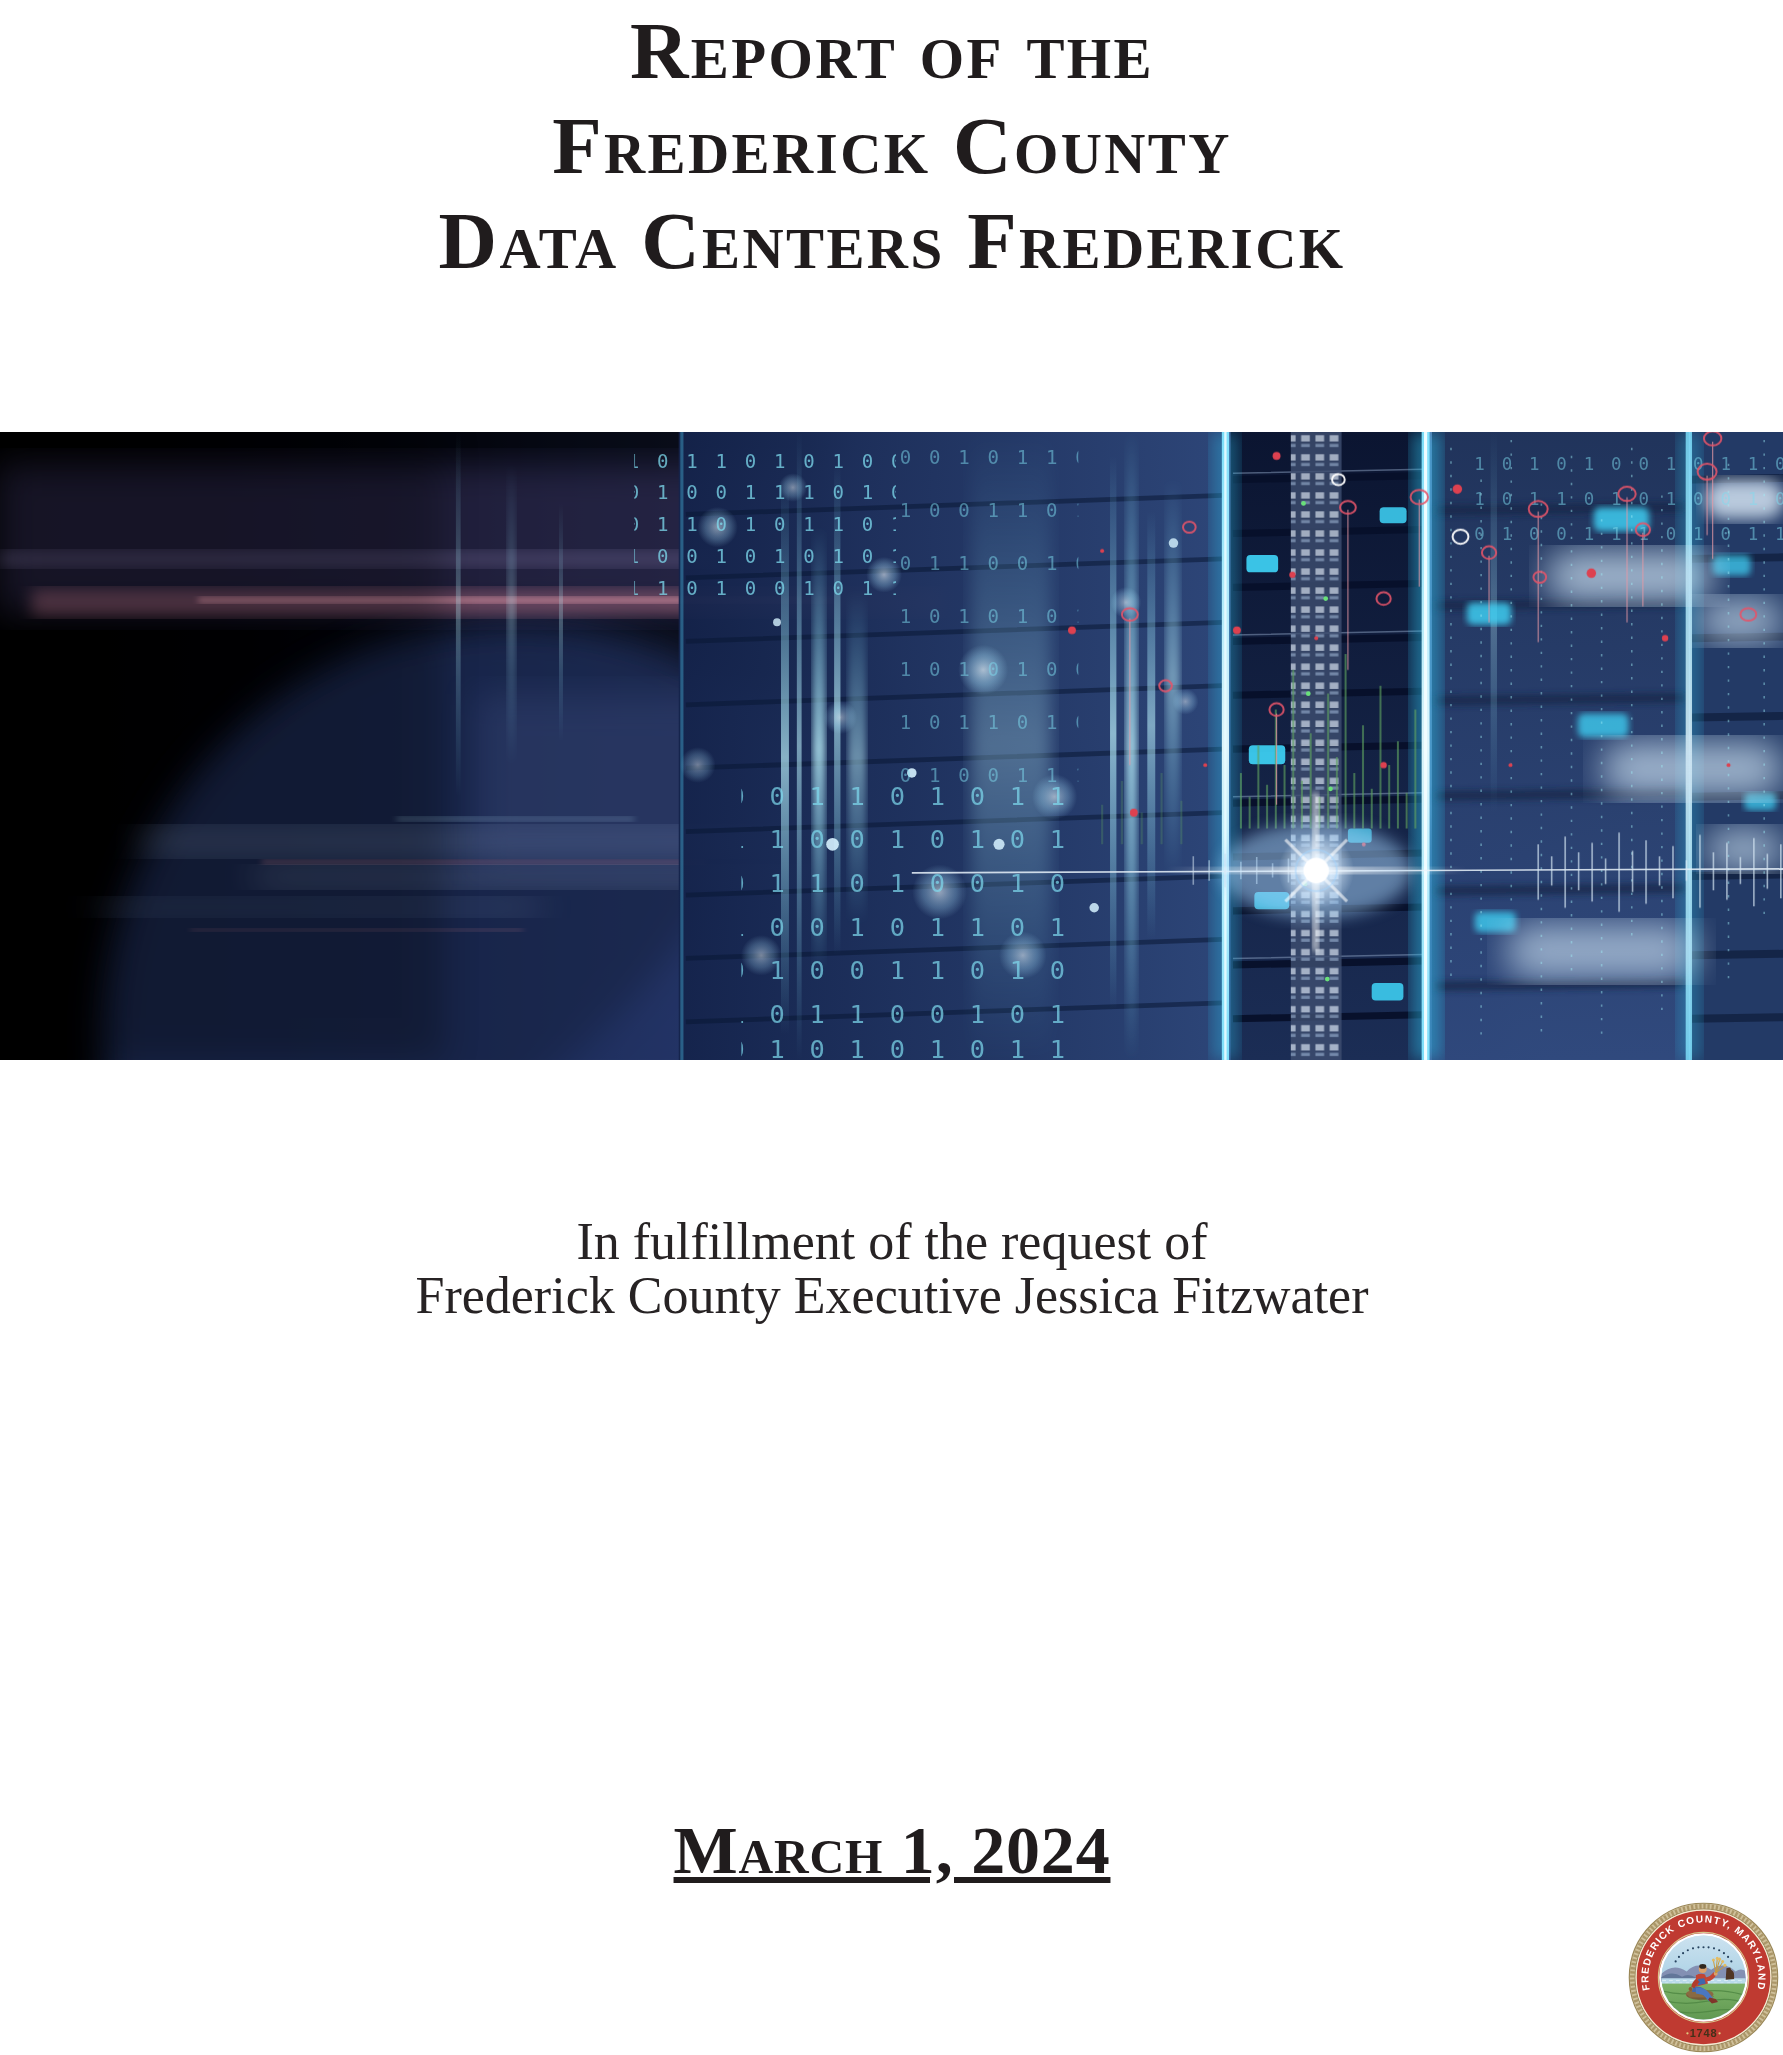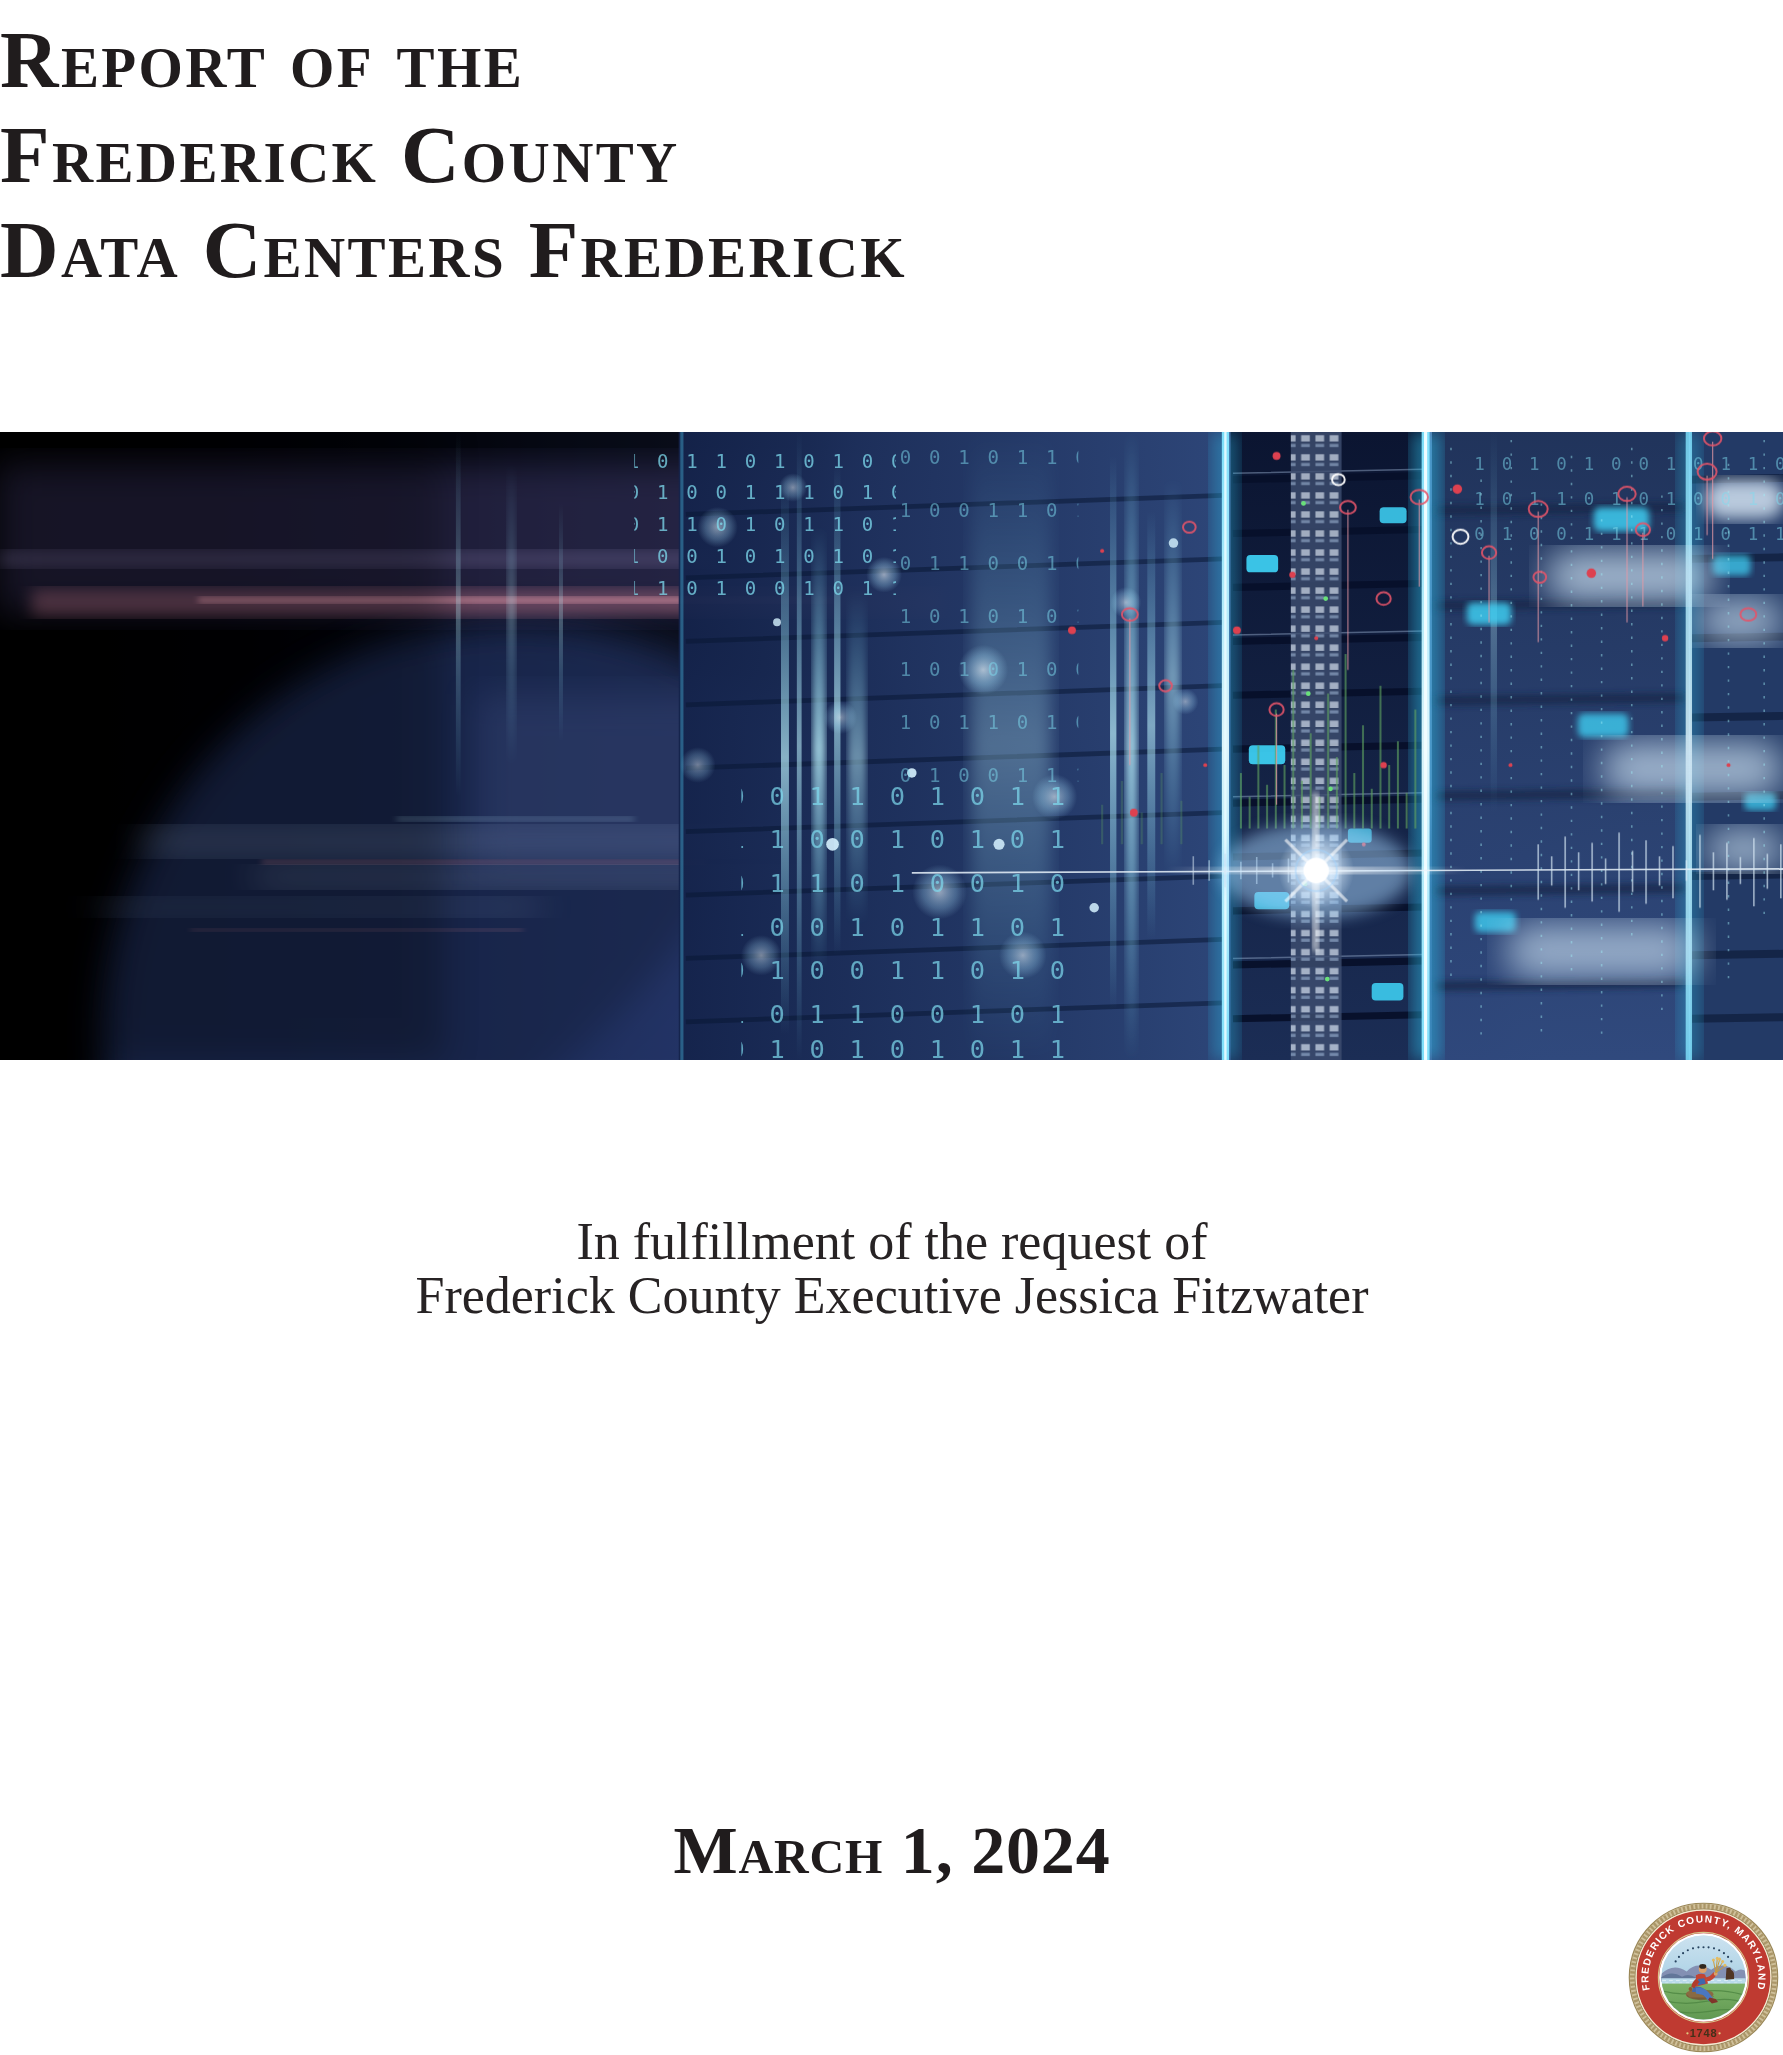--- a/index.html
+++ b/index.html
@@ -1,27 +1,27 @@
 <!DOCTYPE html>
 <html style="font-size:12.7px"><head>
 <meta charset="utf-8">
 <style>
   html,body{margin:0;padding:0;background:#ffffff;}
   .page{position:relative;width:1784px;height:2056px;background:#ffffff;overflow:hidden;
         font-family:"Liberation Serif",serif;color:#201c1d;}
-  .title{position:absolute;top:13px;left:0;width:100%;
+  .title{position:absolute;top:4px;left:0;width:100%;text-align:center;
          font-weight:700;font-variant:small-caps;font-size:81px;line-height:95px;
          letter-spacing:2.4px;color:#201c1d;}
   .hero{position:absolute;top:432px;left:0;width:1784px;height:628px;margin:0;}
   .hero svg{display:block;width:100%;height:100%;}
   .subtitle{position:absolute;top:1215px;left:0;width:100%;text-align:center;
             font-size:52px;line-height:54px;color:#272324;}
   .date{position:absolute;top:1811px;left:0;width:100%;text-align:center;
         font-weight:700;font-variant:small-caps;font-size:68px;line-height:79px;
-        letter-spacing:0.8px;color:#201c1d;}
+        letter-spacing:0.8px;color:#201c1d;text-decoration:underline;}
   .seal{position:absolute;left:1627px;top:1901px;width:153px;height:153px;}
   .seal svg{display:block;width:100%;height:100%;}
   .bin{font-family:"DejaVu Sans Mono",monospace;fill:#7fdcef;}
 </style>
 </head>
 <body>
 
 <div class="page">
 
   <header class="title">

